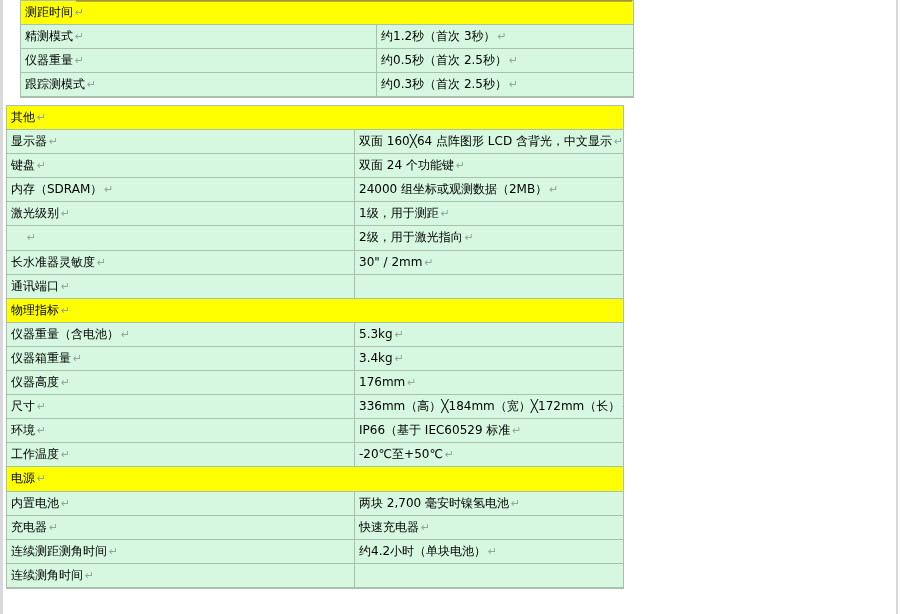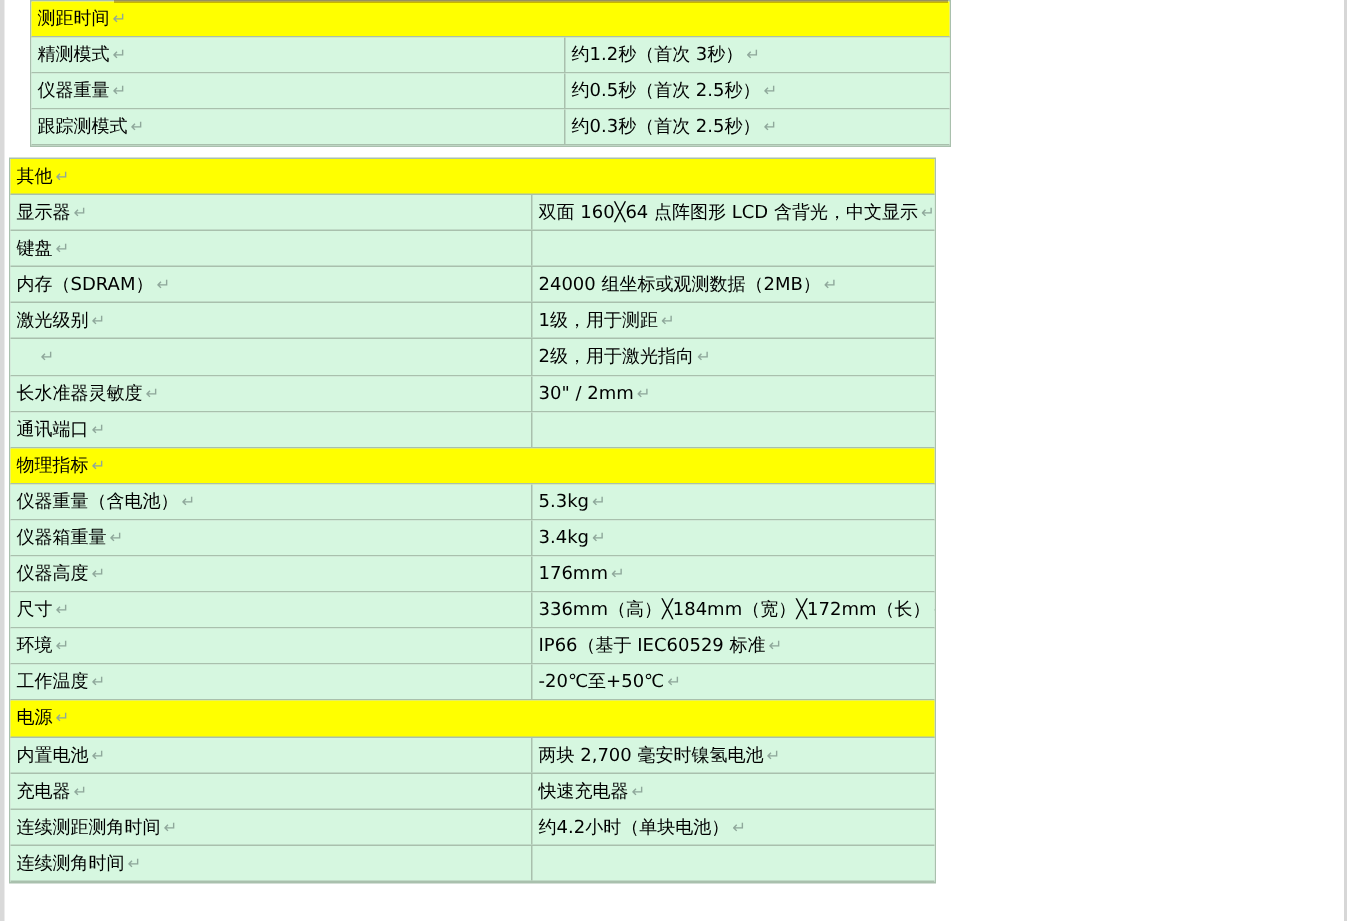--- a/index.html
+++ b/index.html
@@ -66,20 +66,21 @@
 <div class="spec-table" id="table-main">
     <div class="row section">
       <div class="cell"><span>其他</span><span class="pilcrow">↵</span></div>
     </div>
     <div class="row">
       <div class="cell label"><span>显示器</span><span class="pilcrow">↵</span></div>
       <div class="cell value"><span>双面 160╳64 点阵图形 LCD 含背光，中文显示</span><span class="pilcrow">↵</span></div>
     </div>
     <div class="row">
       <div class="cell label"><span>键盘</span><span class="pilcrow">↵</span></div>
+      <div class="cell value"><span>双面 24 个功能键</span><span class="pilcrow">↵</span></div>
     </div>
     <div class="row">
       <div class="cell label"><span>内存（SDRAM）</span><span class="pilcrow">↵</span></div>
       <div class="cell value"><span>24000 组坐标或观测数据（2MB）</span><span class="pilcrow">↵</span></div>
     </div>
     <div class="row">
       <div class="cell label"><span>激光级别</span><span class="pilcrow">↵</span></div>
       <div class="cell value"><span>1级，用于测距</span><span class="pilcrow">↵</span></div>
     </div>
     <div class="row">

